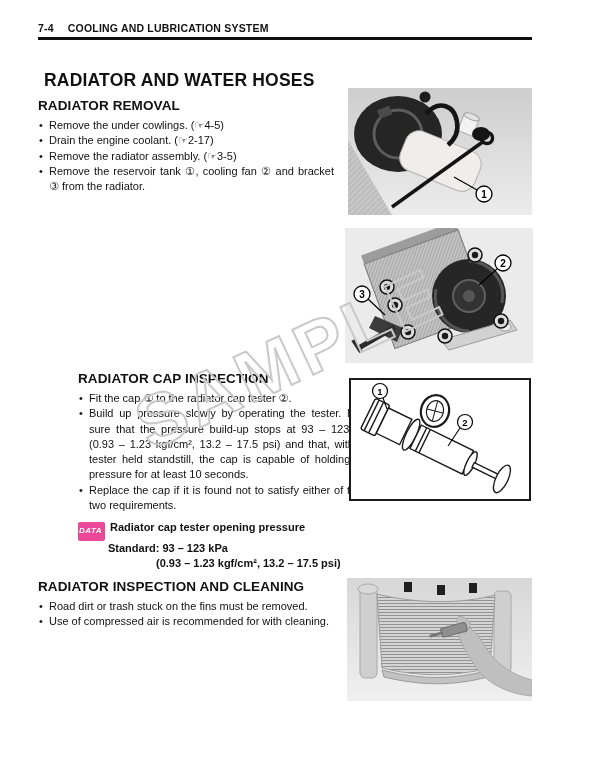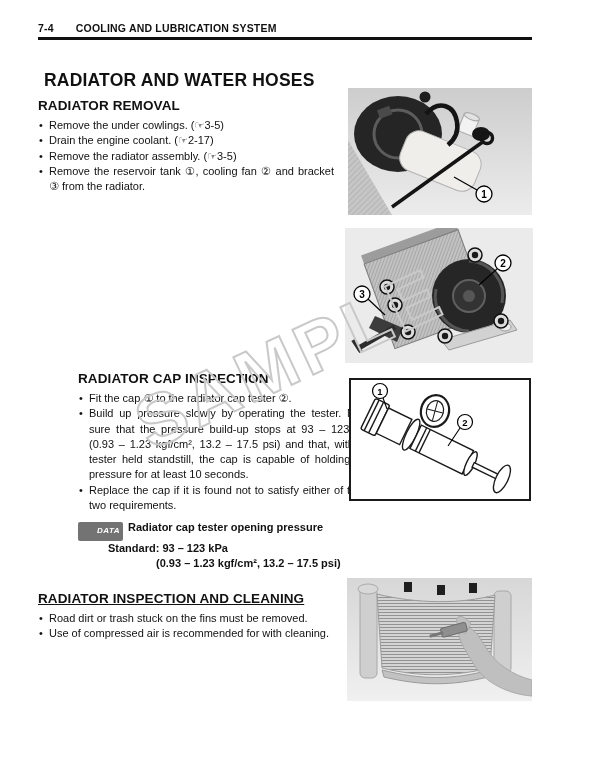--- a/index.html
+++ b/index.html
@@ -2,37 +2,37 @@
 <html><head>
 <meta charset="utf-8">
 <style>
   html,body{margin:0;padding:0;background:#888;}
   .page{
     position:relative;width:600px;height:776px;background:#ffffff;
     font-family:"Liberation Sans","DejaVu Sans",sans-serif;color:#111;
     overflow:hidden;margin:0 auto;
   }
   
-  .hdr{position:absolute;left:38px;top:22px;display:flex;gap:22px;
+  .hdr{position:absolute;left:38px;top:22px;display:flex;gap:14px;
        font-size:10.5px;font-weight:bold;letter-spacing:0.2px;}
   .hdr-rule{position:absolute;left:38px;top:37px;width:494px;height:3px;background:#101010;}
   
   .sec{position:absolute;left:38px;width:296px;}
   .sec1{top:64px;} .sec2{top:371px;margin-left:40px;} .sec3{top:575px;}
   h1.title{font-size:17.5px;line-height:21px;margin:6px;letter-spacing:0.2px;}
   h2.subtitle{font-size:13.5px;line-height:16px;margin:7px 0 0 0;letter-spacing:0.1px;}
   .bullets{margin-top:4px;}
   .bullet{position:relative;padding-left:11px;font-size:11px;line-height:15.3px;
           text-align:justify;}
   .bullet::before{content:"•";position:absolute;left:1px;top:0;}
   
   .data-note{margin-top:7px;font-size:11px;font-weight:bold;line-height:15.3px;}
   .data-row{display:flex;align-items:flex-start;gap:5px;}
-  .data-badge{background:#737373;color:#fff;font-size:8px;font-weight:bold;
-              padding:1px 3px 2px 19px;border-radius:2px;margin-top:2px;letter-spacing:0.5px;
+  .data-badge{background:#ec4899;color:#fff;font-size:8px;font-weight:bold;
+              padding:1px 3px 2px 1px;border-radius:2px;margin-top:2px;letter-spacing:0.5px;
               font-style:italic;}
   .data-std1{padding-left:30px;}
   .data-std2{padding-left:78px;}
   
   .fig{position:absolute;}
   .fig svg{display:block;}
   
   .watermark{
     position:absolute;left:158px;top:382px;z-index:40;pointer-events:none;
     font-size:72px;font-weight:bold;letter-spacing:5px;line-height:85px;
@@ -50,21 +50,21 @@
     <span>COOLING AND LUBRICATION SYSTEM</span>
   </div>
   <div class="hdr-rule"></div>
 
   <div class="watermark">SAMPLE</div>
 
   <div class="sec sec1">
     <h1 class="title">RADIATOR AND WATER HOSES</h1>
     <h2 class="subtitle">RADIATOR REMOVAL</h2>
     <div class="bullets">
-      <div class="bullet">Remove the under cowlings. (☞3-5)</div>
+      <div class="bullet">Remove the under cowlings. (☞4-5)</div>
       <div class="bullet">Drain the engine coolant. (☞2-17)</div>
       <div class="bullet">Remove the radiator assembly. (☞3-5)</div>
       <div class="bullet">Remove the reservoir tank ①, cooling fan ② and bracket ③ from the radiator.</div>
     </div>
   </div>
 
   <div class="sec sec2">
     <h2 class="subtitle" style="margin-top:0;">RADIATOR CAP INSPECTION</h2>
     <div class="bullets">
       <div class="bullet">Fit the cap ① to the radiator cap tester ②.</div>
@@ -75,21 +75,21 @@
       <div class="data-row">
         <span class="data-badge">DATA</span>
         <span>Radiator cap tester opening pressure</span>
       </div>
       <div class="data-std1">Standard: 93 – 123 kPa</div>
       <div class="data-std2">(0.93 – 1.23 kgf/cm², 13.2 – 17.5 psi)</div>
     </div>
   </div>
 
   <div class="sec sec3">
-    <h2 class="subtitle" style="margin-top:16px;text-decoration:underline;">RADIATOR INSPECTION AND CLEANING</h2>
+    <h2 class="subtitle" style="margin-top:4px;">RADIATOR INSPECTION AND CLEANING</h2>
     <div class="bullets">
       <div class="bullet">Road dirt or trash stuck on the fins must be removed.</div>
       <div class="bullet">Use of compressed air is recommended for with cleaning.</div>
     </div>
   </div>
 
   <div class="fig" style="left:348px;top:88px;">
     <svg width="184" height="127" viewBox="0 0 184 127">
       <defs>
         <linearGradient id="g1" x1="0" y1="0" x2="0" y2="1">

